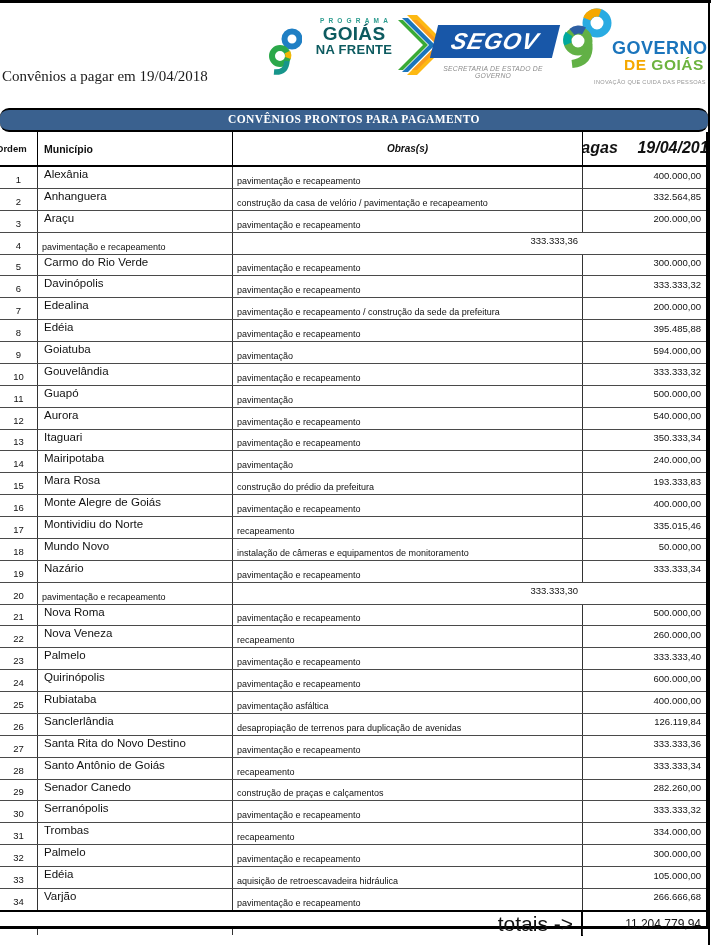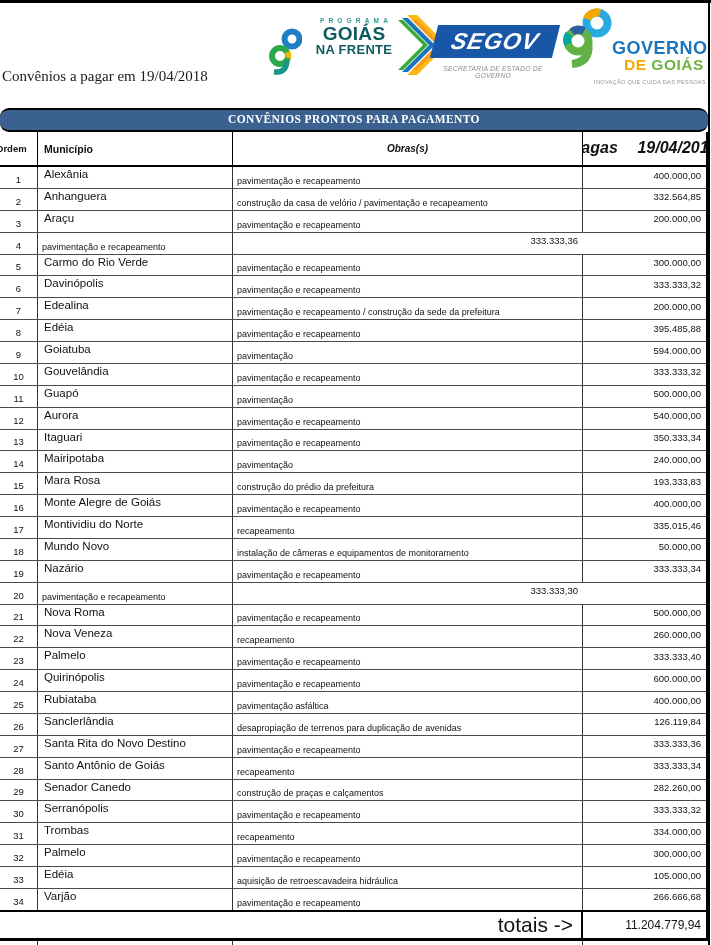--- a/index.html
+++ b/index.html
@@ -51,21 +51,21 @@
 
   .tbody{height:743px;display:flex;flex-direction:column;border-right:2.5px solid #000;box-sizing:border-box;}
   .trow{flex:1;display:grid;grid-template-columns:38px 195px 350px 1fr;border-bottom:1px solid #4a4a4a;box-sizing:border-box;}
   .trow:last-child{border-bottom:none;}
   .cell{box-sizing:border-box;overflow:hidden;}
   .c-ord{border-right:1px solid #333;display:flex;align-items:center;justify-content:center;font-size:9.5px;padding-top:4px;}
   .c-mun{border-right:1px solid #333;font-size:11.5px;padding:1px 2px 0 6px;white-space:nowrap;}
   .c-obr{border-right:1px solid #333;display:flex;align-items:flex-end;font-size:9px;padding:0 2px 2px 4px;white-space:nowrap;}
   .c-val{display:flex;align-items:flex-start;justify-content:flex-end;font-size:9.5px;padding:2.5px 5px 0 0;}
 
-  .totals{display:grid;grid-template-columns:583px 1fr;height:31px;border-top:2.5px solid #000;
+  .totals{display:grid;grid-template-columns:583px 1fr;height:19px;border-top:2.5px solid #000;
           border-bottom:3px solid #000;border-right:2.5px solid #000;box-sizing:border-box;}
   .tot-label{display:flex;align-items:center;justify-content:flex-end;padding-right:8px;
              font-size:21px;color:#111;border-right:2px solid #000;box-sizing:border-box;}
   .tot-value{display:flex;align-items:center;justify-content:flex-end;padding-right:5px;font-size:12px;}
 
   .stubs{position:relative;height:6px;}
   .stub{position:absolute;top:0;width:1px;height:6px;background:#333;}
   .stub1{left:37px;}.stub2{left:232px;}.stub3{left:582px;}
 </style>
 </head>

